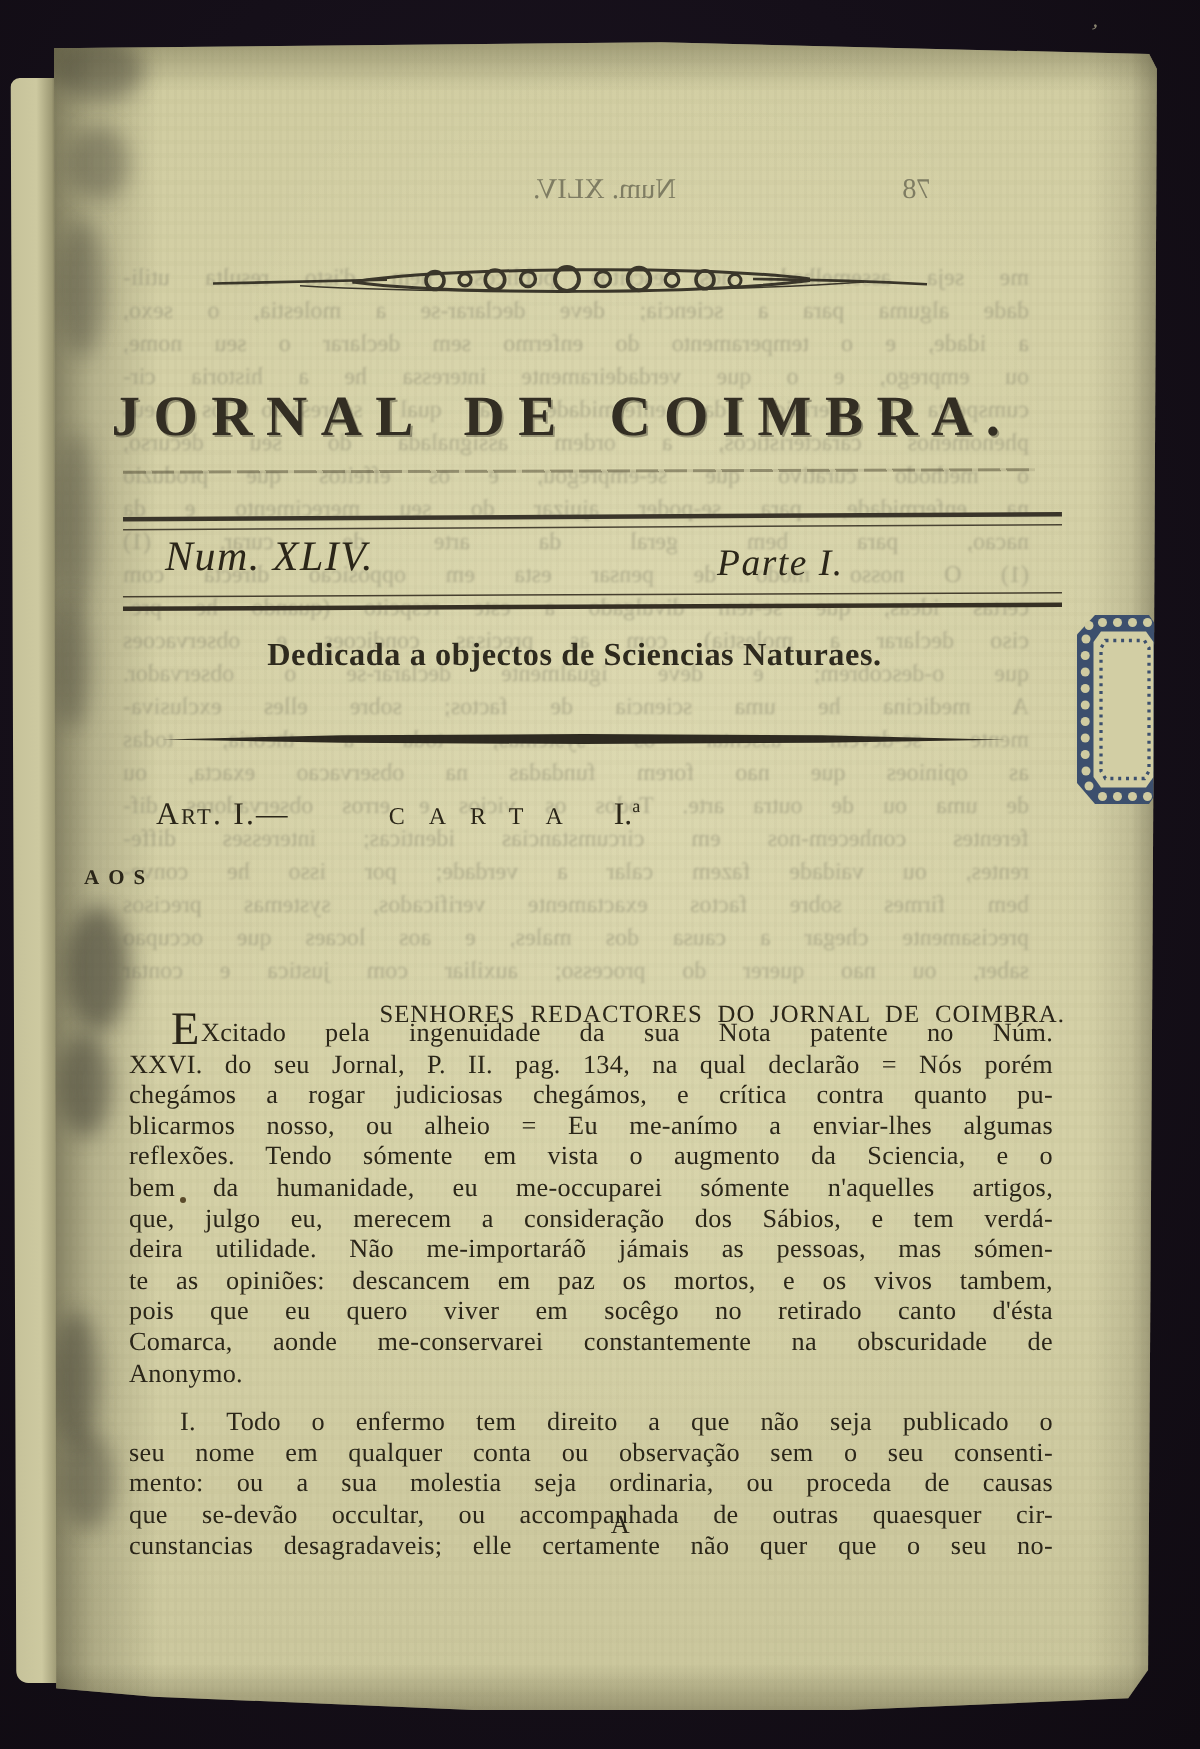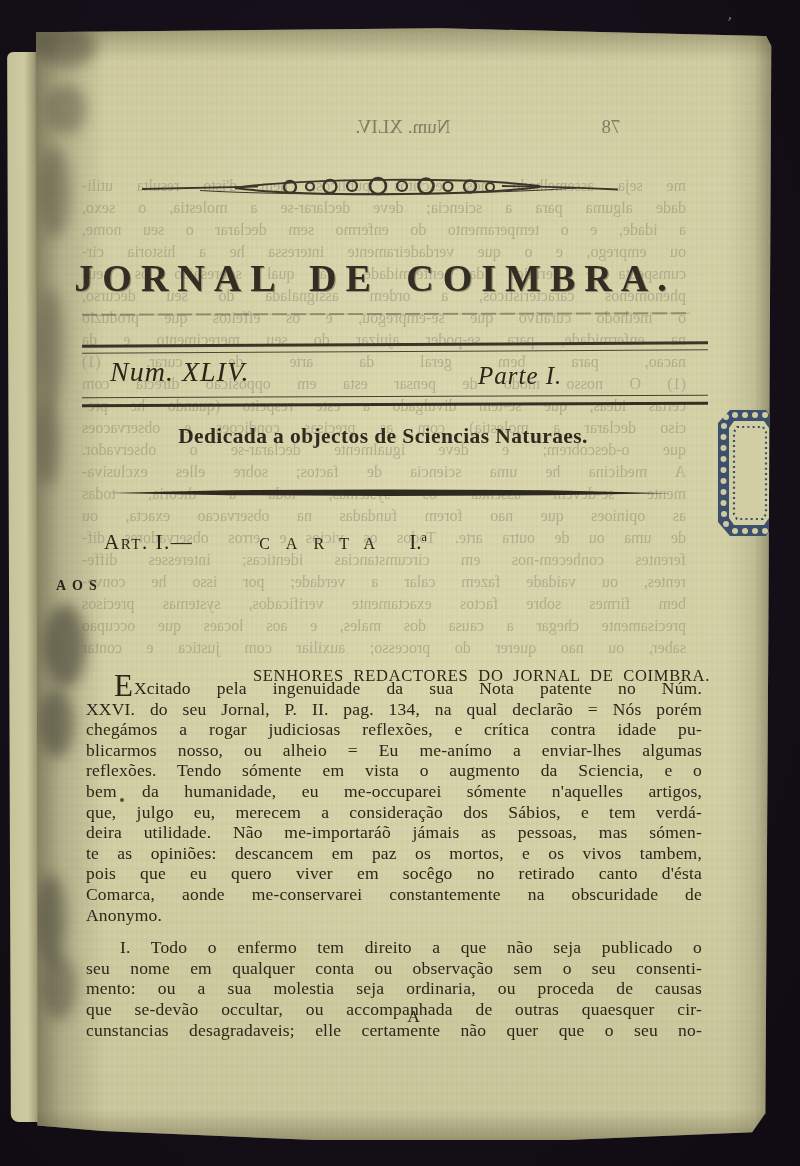--- a/index.html
+++ b/index.html
@@ -180,21 +180,21 @@
       <span class="carta">CARTA</span>
       <span class="carta-num"><span>I.</span><sup>a</sup></span>
     </div>
 
     <div class="aos">AOS</div>
     <div class="addressees">SENHORES REDACTORES DO JORNAL DE COIMBRA.</div>
 
     <div class="bodytext">
       <div class="bl first"><span class="dropcap">E</span><span>Xcitado pela ingenuidade da sua Nota patente no Núm.</span></div>
       <div class="bl">XXVI. do seu Jornal, P. II. pag. 134, na qual declarão = Nós porém</div>
-      <div class="bl">chegámos a rogar judiciosas reflexões, e crítica contra idade pu-</div>
+      <div class="bl">chegámos a rogar judiciosas chegámos, e crítica contra quanto pu-</div>
       <div class="bl">blicarmos nosso, ou alheio = Eu me-anímo a enviar-lhes algumas</div>
       <div class="bl">reflexões. Tendo sómente em vista o augmento da Sciencia, e o</div>
       <div class="bl">bem da humanidade, eu me-occuparei sómente n'aquelles artigos,</div>
       <div class="bl">que, julgo eu, merecem a consideração dos Sábios, e tem verdá-</div>
       <div class="bl">deira utilidade. Não me-importaráõ jámais as pessoas, mas sómen-</div>
       <div class="bl">te as opiniões: descancem em paz os mortos, e os vivos tambem,</div>
       <div class="bl">pois que eu quero viver em socêgo no retirado canto d'ésta</div>
       <div class="bl">Comarca, aonde me-conservarei constantemente na obscuridade de</div>
       <div class="bl short">Anonymo.</div>
       <div class="para2">

